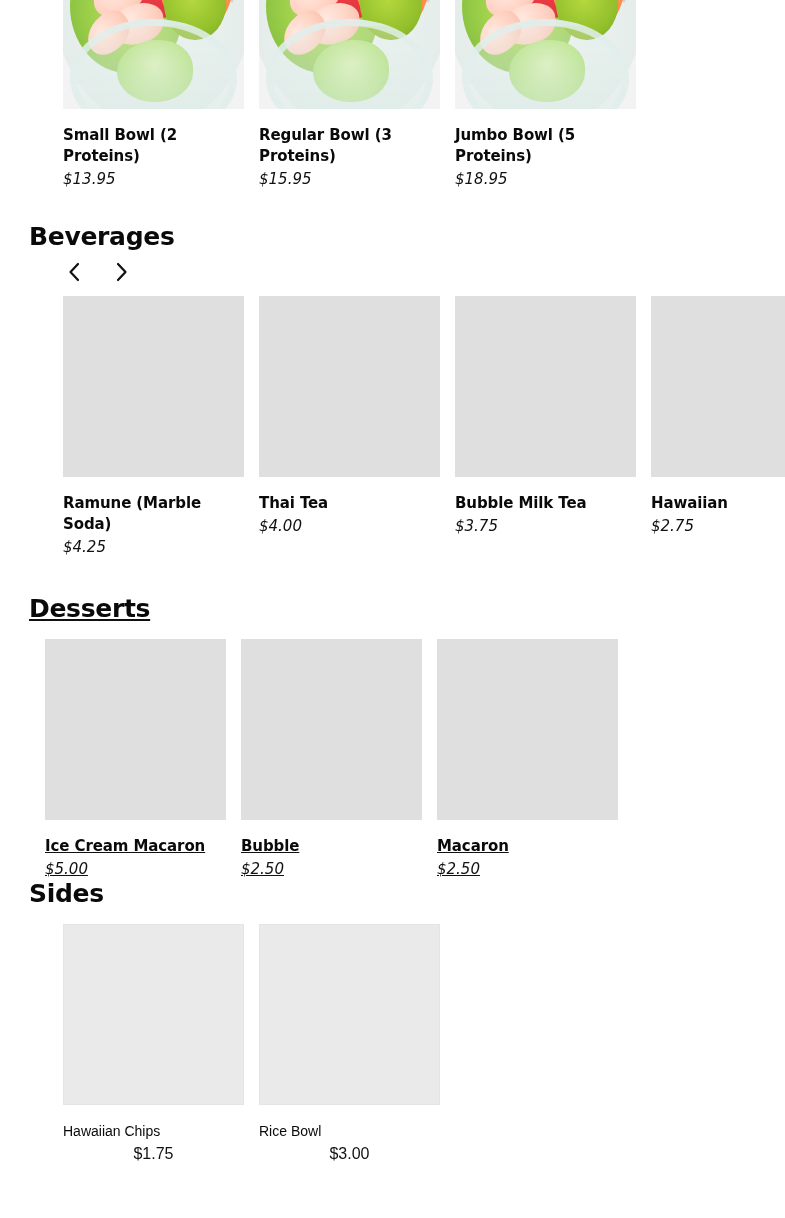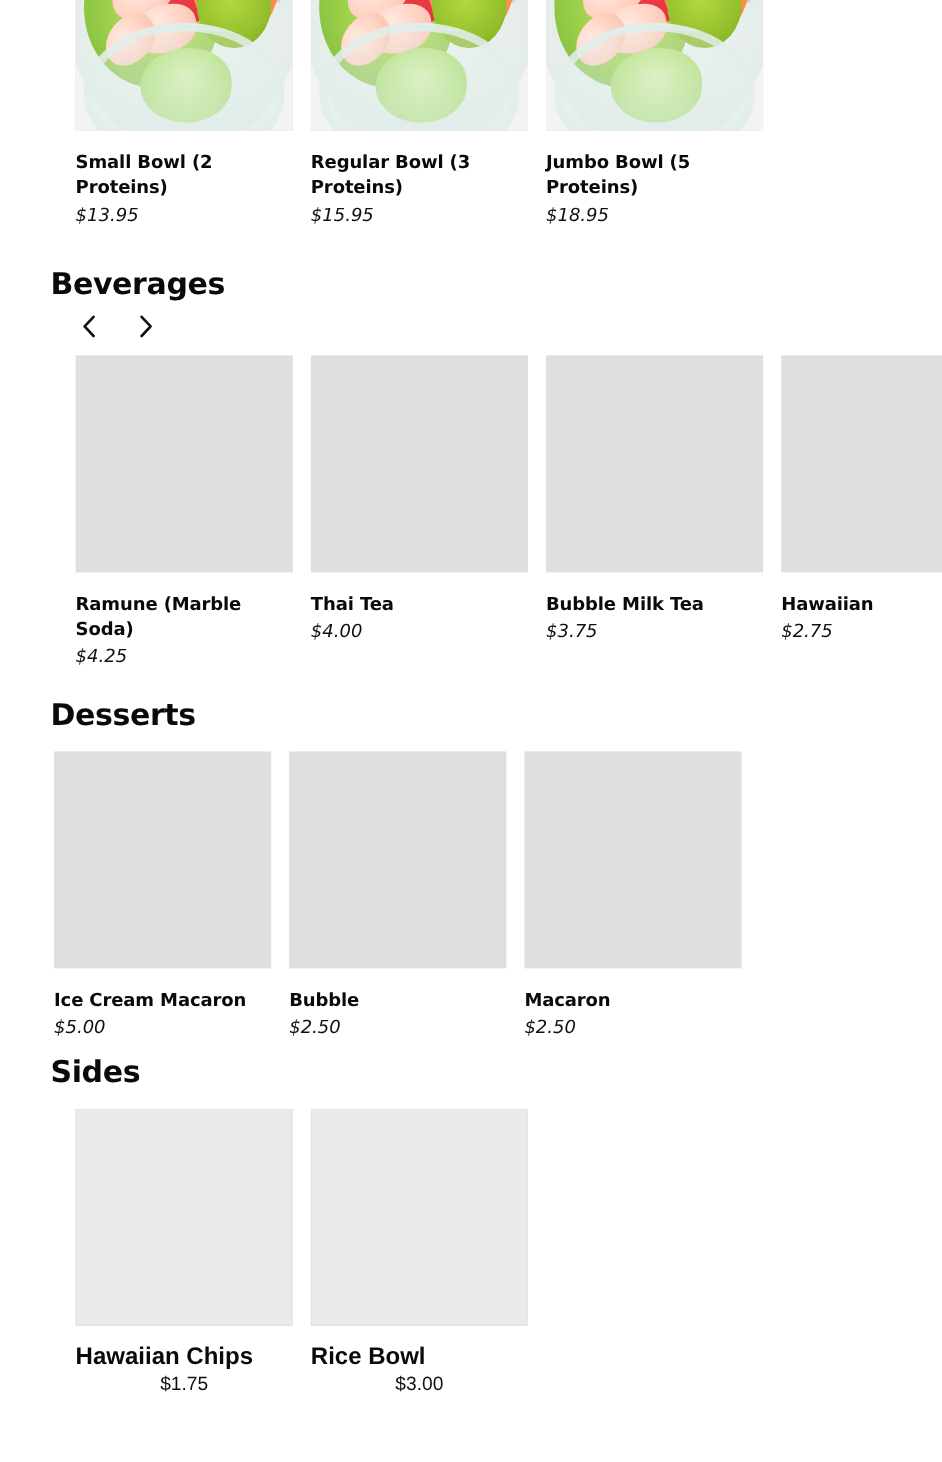--- a/index.html
+++ b/index.html
@@ -21,21 +21,21 @@
     position: relative;
     width: 785px;
     height: 1218px;
     overflow: hidden;
   }
 
   
   .section { position: absolute; left: 0; width: 785px; }
 
   .section-head {
-    padding-left: 42px;
+    padding-left: 29px;
   }
 
   .section-title {
     font-family: "DejaVu Sans", sans-serif;
     font-weight: 700;
     font-size: 25px;
     line-height: 30px;
     letter-spacing: -0.3px;
     color: #0a0a0a;
   }
@@ -106,22 +106,22 @@
     font-style: italic;
     font-size: 15px;
     line-height: 20px;
     color: #111111;
     margin-top: 2px;
   }
 
   
   .plain .card-name {
     font-family: "Liberation Sans", sans-serif;
-    font-weight: 700;
-    font-size: 20px;
+    font-weight: 400;
+    font-size: 14px;
     letter-spacing: 0;
   }
   .plain .card-price {
     font-family: "Liberation Sans", sans-serif;
     font-style: normal;
     font-size: 16px;
     text-align: center;
   }
 
   
@@ -307,21 +307,21 @@
         <div class="card-price">$3.75</div>
       </div>
       <div class="card">
         <div class="thumb"></div>
         <div class="card-name">Hawaiian</div>
         <div class="card-price">$2.75</div>
       </div>
     </div>
   </div>
 
-  <div class="section" style="top:581px;">
+  <div class="section" style="top:594px;text-decoration:underline;">
     <div class="section-head">
       <div class="section-title">Desserts</div>
     </div>
 
     <div class="rail" style="margin-top:15px;padding-left:45px;">
       <div class="card">
         <div class="thumb"></div>
         <div class="card-name">Ice Cream Macaron</div>
         <div class="card-price">$5.00</div>
       </div>

